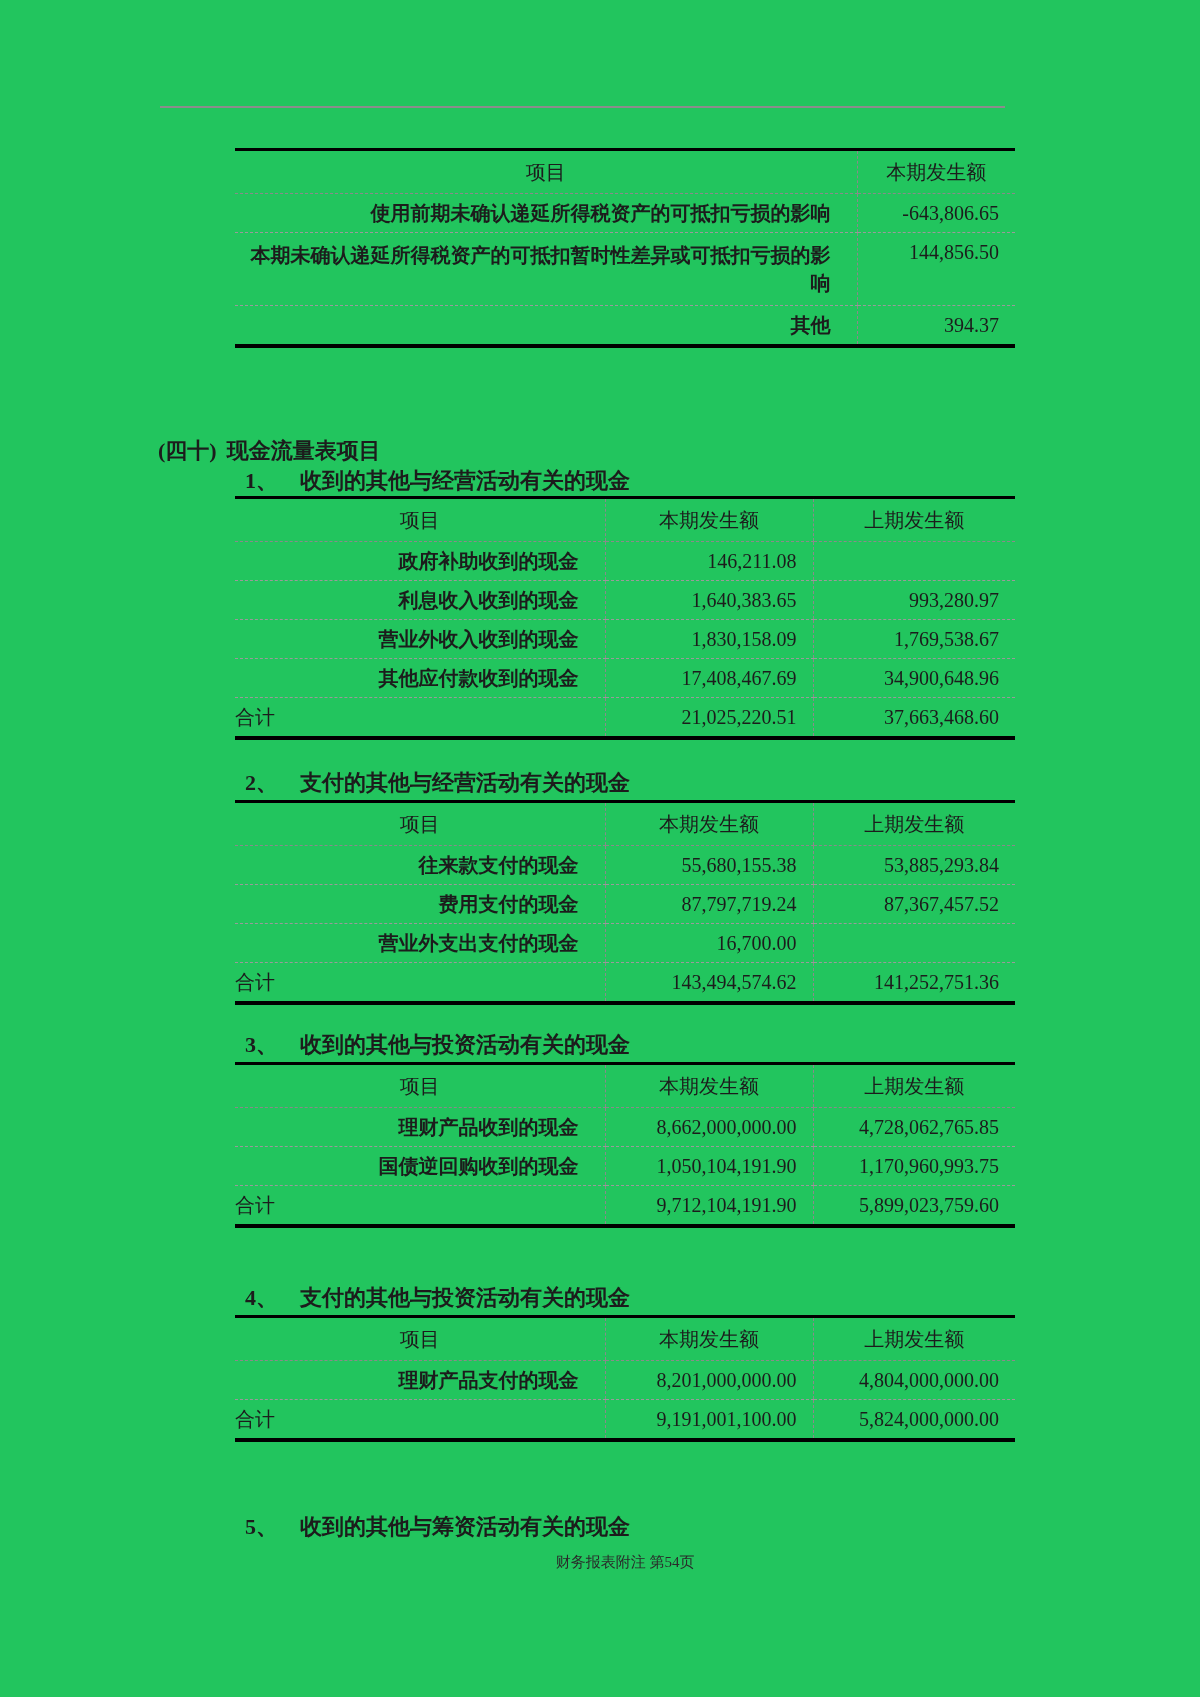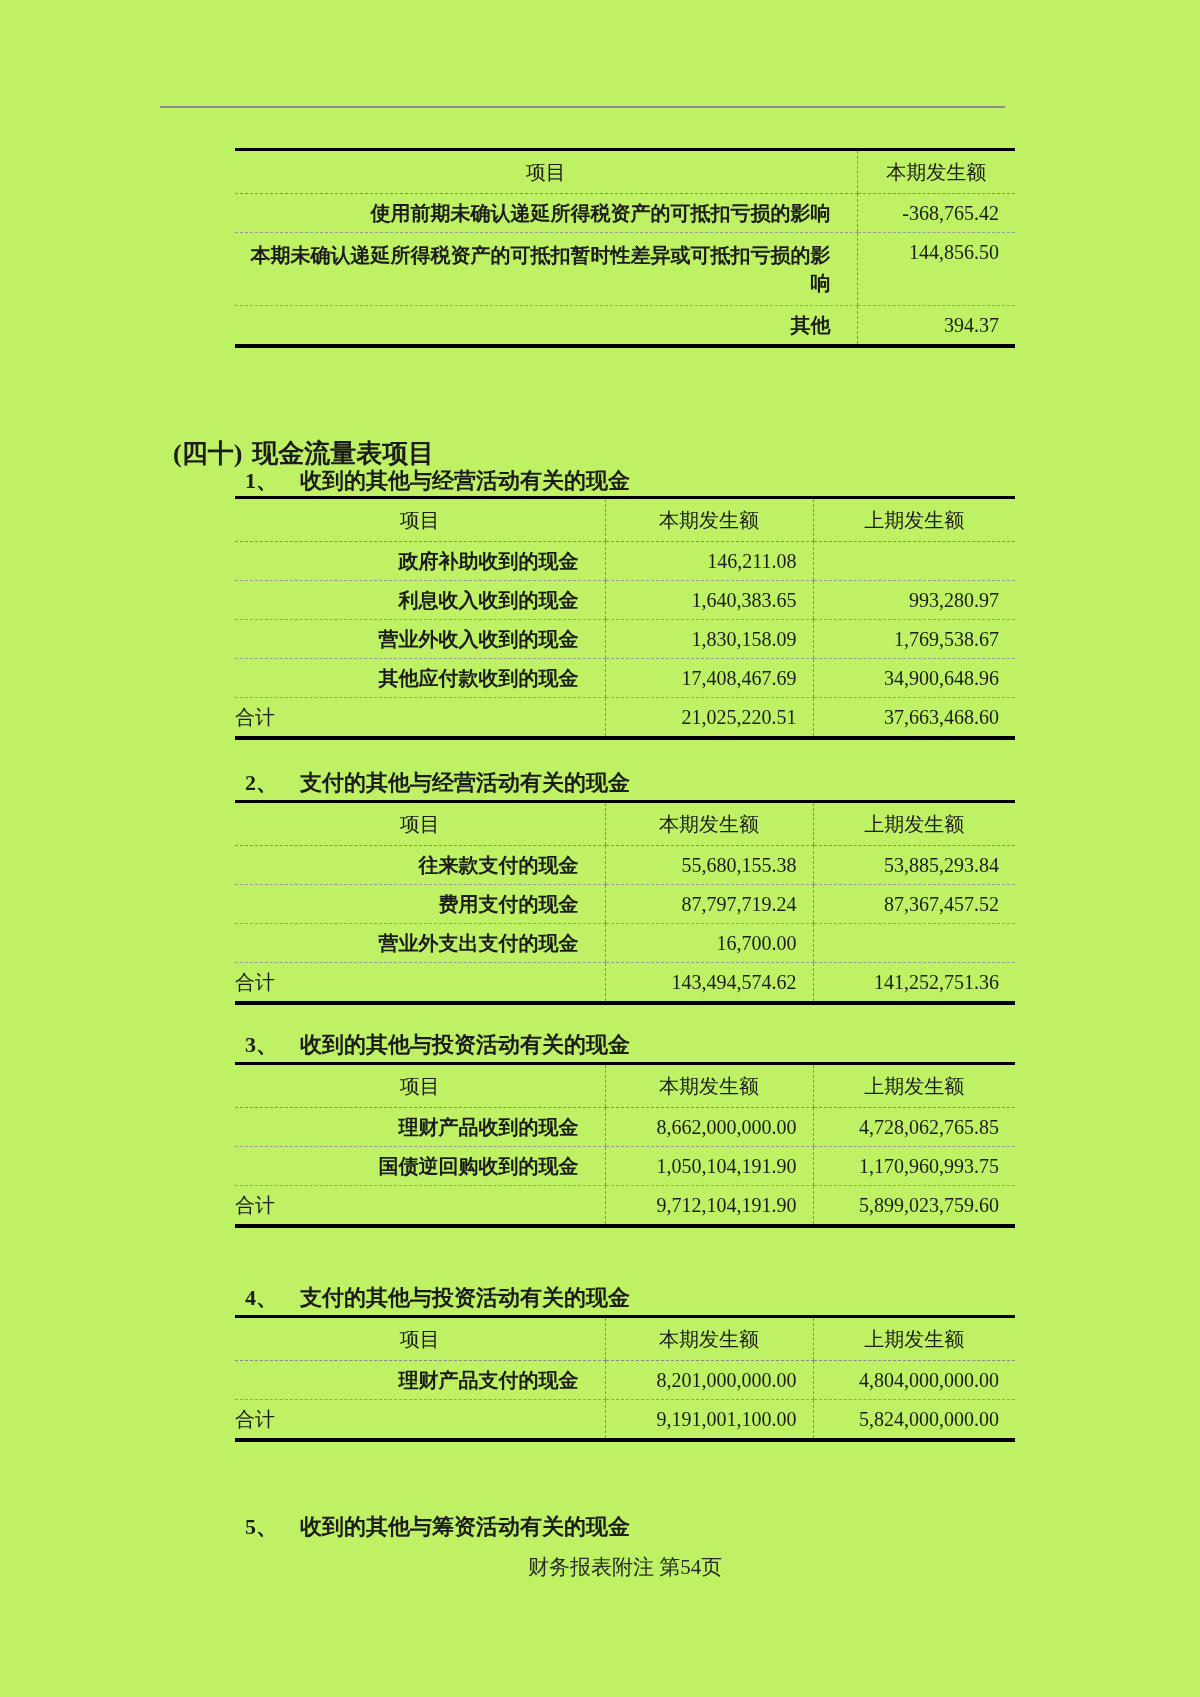--- a/index.html
+++ b/index.html
@@ -1,18 +1,18 @@
 <!DOCTYPE html>
 <html><head>
 <meta charset="utf-8">
 <style>
   html,body { margin:0; padding:0; background:#ffffff; }
   .page {
     position:relative; width:1200px; height:1697px; margin:0 auto;
-    background:#bef264; color:#1c1c1c;
+    background:#22c55e; color:#1c1c1c;
     font-family:"Liberation Serif","DejaVu Serif",serif;
     font-size:20px; overflow:hidden;
   }
   .top-rule {
     position:absolute; left:160px; top:106px; width:845px; height:0;
     border-top:2px solid #8c8c8c;
   }
   table.tbl {
     position:absolute; left:235px; width:780px;
     border-collapse:collapse; table-layout:fixed;
@@ -25,32 +25,32 @@
   }
   .tbl td { padding:8px 0; line-height:22px; border-bottom:1px dashed #9a9a9a; }
   .tbl tr.last td, .tbl tr.total td { }
   .tbl tr.total td { border-bottom:none; }
   .tbl td.item { text-align:right; padding-left:12px; padding-right:26px;font-weight:bold; }
   .tbl td.item.wrap2 { line-height:28px; }
   .tbl td.num  { text-align:right; padding-right:16px; }
   .tbl td.total-label { padding-left:0; padding-right:0; }
   .tbl .vdiv { border-left:1px dashed #8a8a8a; }
   .section-heading {
-    position:absolute; left:173px; top:436px;
-    font-weight:bold; font-size:26px;
+    position:absolute; left:158px; top:436px;
+    font-weight:bold; font-size:22px;
   }
   .section-heading .sec-num { margin-right:10px; }
   .subheading {
     position:absolute; left:245px;
     font-weight:bold; font-size:22px;
   }
   .subheading .sub-num { display:inline-block; width:55px; }
   .footer {
     position:absolute; left:235px; top:1553px; width:780px;
-    text-align:center; font-size:21px; color:#2a2a2a;
+    text-align:center; font-size:15px; color:#2a2a2a;
   }
 </style>
 </head>
 <body>
 
 <div class="page">
 
   <div class="top-rule"></div>
 
   <table class="tbl" style="top:148px">
@@ -60,21 +60,21 @@
       </colgroup>
     <thead>
       <tr>
         <th>项目</th>
         <th class="vdiv">本期发生额</th>
       </tr>
     </thead>
     <tbody>
       <tr>
         <td class="item">使用前期未确认递延所得税资产的可抵扣亏损的影响</td>
-        <td class="num vdiv">-368,765.42</td>
+        <td class="num vdiv">-643,806.65</td>
       </tr>
       <tr>
         <td class="item wrap2">本期未确认递延所得税资产的可抵扣暂时性差异或可抵扣亏损的影响</td>
         <td class="num vdiv">144,856.50</td>
       </tr>
       <tr>
         <td class="item">其他</td>
         <td class="num vdiv">394.37</td>
       </tr>
     </tbody>

